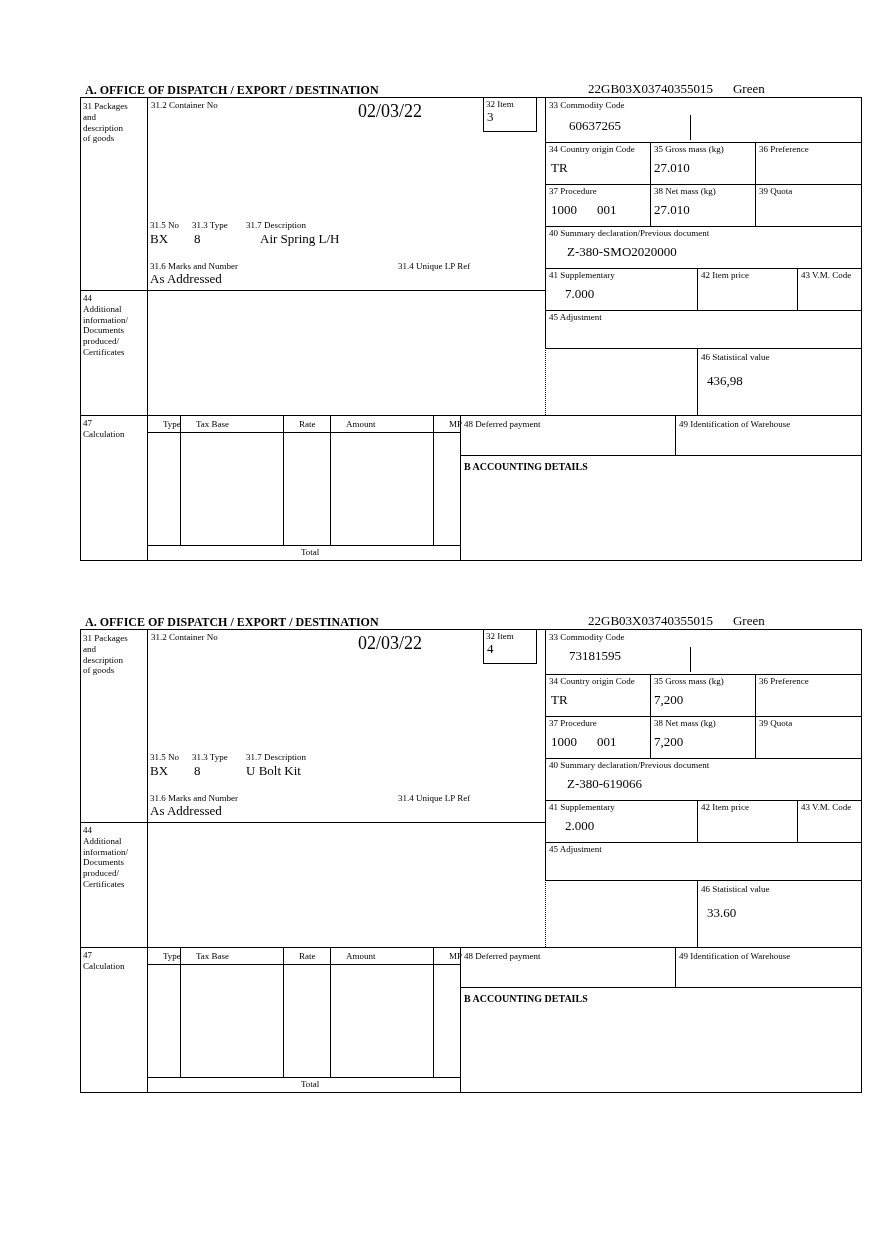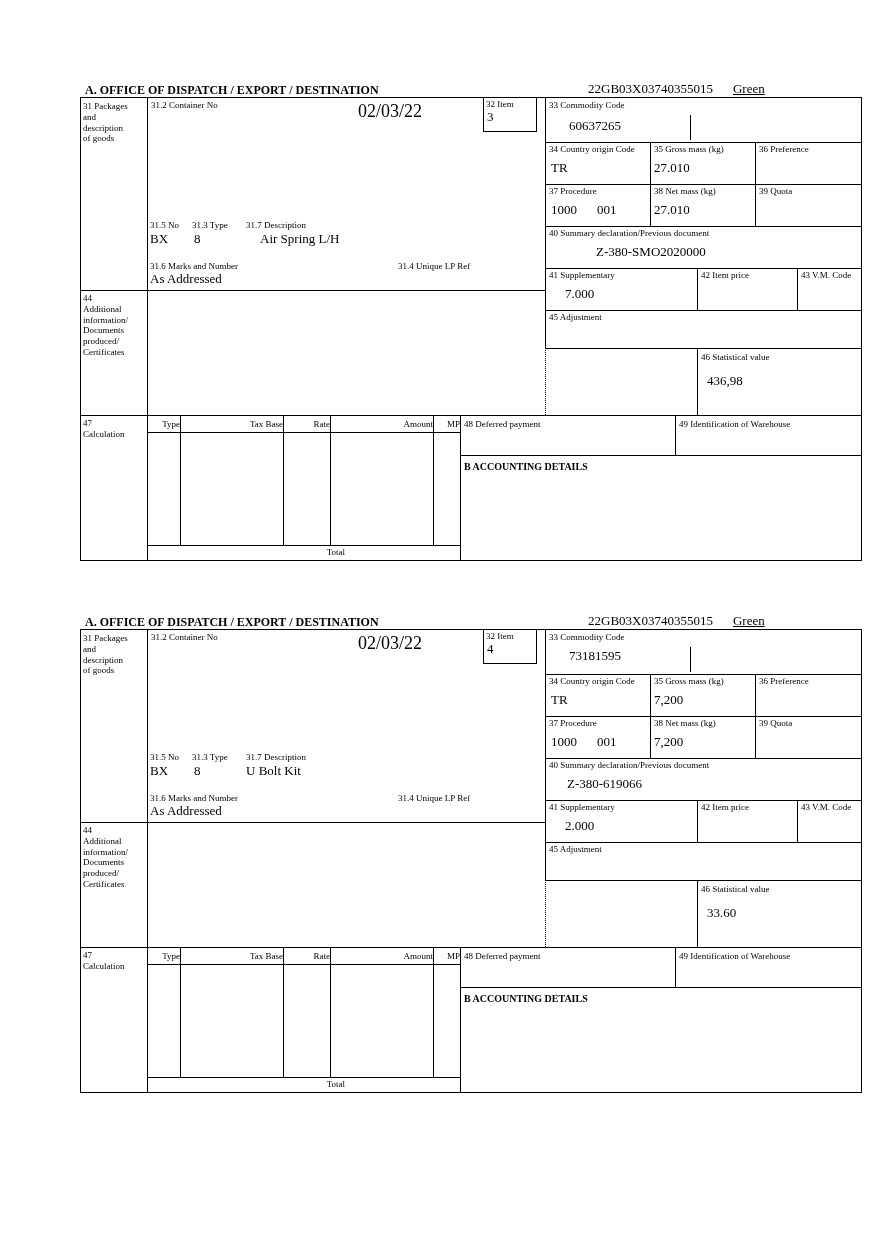--- a/index.html
+++ b/index.html
@@ -8,26 +8,26 @@
     font-family:"Liberation Serif", serif;color:#000;overflow:hidden;
   }
   .block{position:absolute;left:80px;width:782px;height:484px;}
   .outline{position:absolute;left:0;top:16px;width:780px;height:462px;border:1px solid #000;}
   .vl{position:absolute;width:0;border-left:1px solid #000;}
   .hl{position:absolute;height:0;border-top:1px solid #000;}
   .dvl{position:absolute;width:0;border-left:1px dotted #000;}
   .box32{position:absolute;border:1px solid #000;}
   .lbl{position:absolute;font-size:9px;line-height:1.2;white-space:nowrap;}
   .lbl-multi{white-space:pre-line;}
-  .lbl-c{text-align:right;}
+  .lbl-c{text-align:left;padding-left:16px;}
   .val{position:absolute;font-size:13px;line-height:1.1;white-space:nowrap;}
   .hdr-a{position:absolute;left:5px;top:2px;font-size:12px;font-weight:bold;white-space:nowrap;}
   .hdr-date{position:absolute;left:278px;top:0;font-size:18px;white-space:nowrap;margin-top:20px;}
   .hdr-ref{position:absolute;left:508px;top:0;font-size:13px;white-space:nowrap;}
-  .hdr-ref .status{margin-left:20px;text-decoration:underline;}
+  .hdr-ref .status{margin-left:20px;}
   .acct{font-weight:bold;font-size:10px;}
 </style>
 </head>
 <body>
 
 <div class="block" style="top:81px">
   <span class="hdr-a">A.  OFFICE OF DISPATCH / EXPORT / DESTINATION</span>
   <span class="hdr-date">02/03/22</span>
   <span class="hdr-ref"><span>22GB03X03740355015</span><span class="status">Green</span></span>
 
@@ -81,21 +81,21 @@
   <div class="val" style="left:471px;top:122px">1000</div>
   <div class="val" style="left:517px;top:122px">001</div>
   <div class="val" style="left:574px;top:122px">27.010</div>
   <div class="lbl" style="left:70px;top:139px">31.5 No</div>
   <div class="lbl" style="left:112px;top:139px">31.3 Type</div>
   <div class="lbl" style="left:166px;top:139px">31.7 Description</div>
   <div class="val" style="left:70px;top:151px">BX</div>
   <div class="val" style="left:114px;top:151px">8</div>
   <div class="val" style="left:180px;top:151px">Air Spring L/H</div>
   <div class="lbl" style="left:469px;top:147px">40 Summary declaration/Previous document</div>
-  <div class="val" style="left:516px;top:164px">Z-380-SMO2020000</div>
+  <div class="val" style="left:487px;top:164px">Z-380-SMO2020000</div>
   <div class="lbl" style="left:70px;top:180px">31.6 Marks and Number</div>
   <div class="lbl" style="left:318px;top:180px">31.4 Unique LP Ref</div>
   <div class="val" style="left:70px;top:191px">As Addressed</div>
   <div class="lbl" style="left:469px;top:189px">41 Supplementary</div>
   <div class="lbl" style="left:621px;top:189px">42 Item price</div>
   <div class="lbl" style="left:721px;top:189px">43 V.M. Code</div>
   <div class="val" style="left:485px;top:206px">7.000</div>
   <div class="lbl" style="left:469px;top:231px">45 Adjustment</div>
   <div class="lbl" style="left:621px;top:271px">46 Statistical value</div>
   <div class="val" style="left:627px;top:293px">436,98</div>

